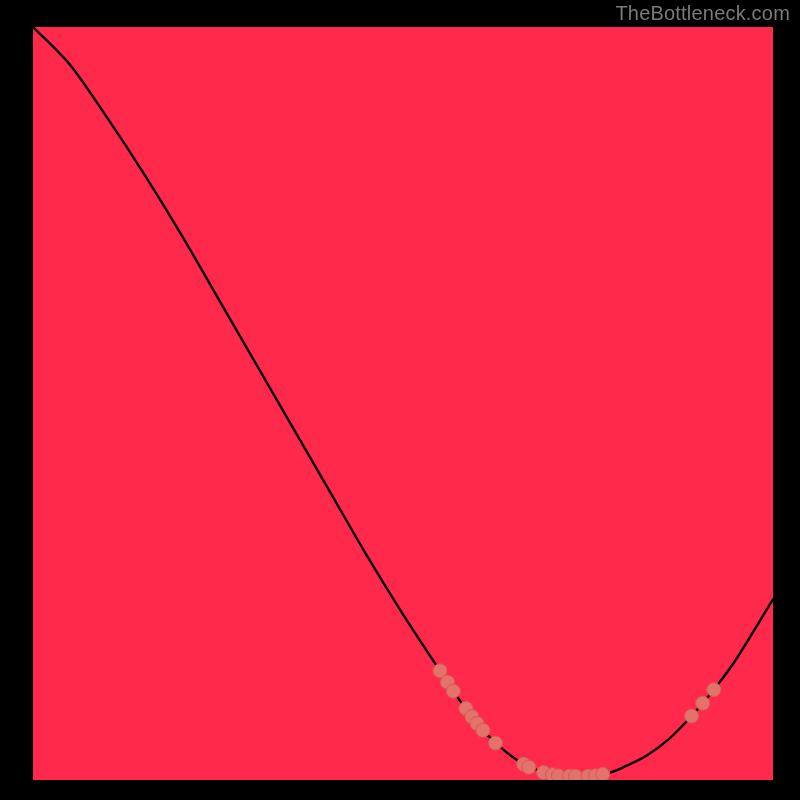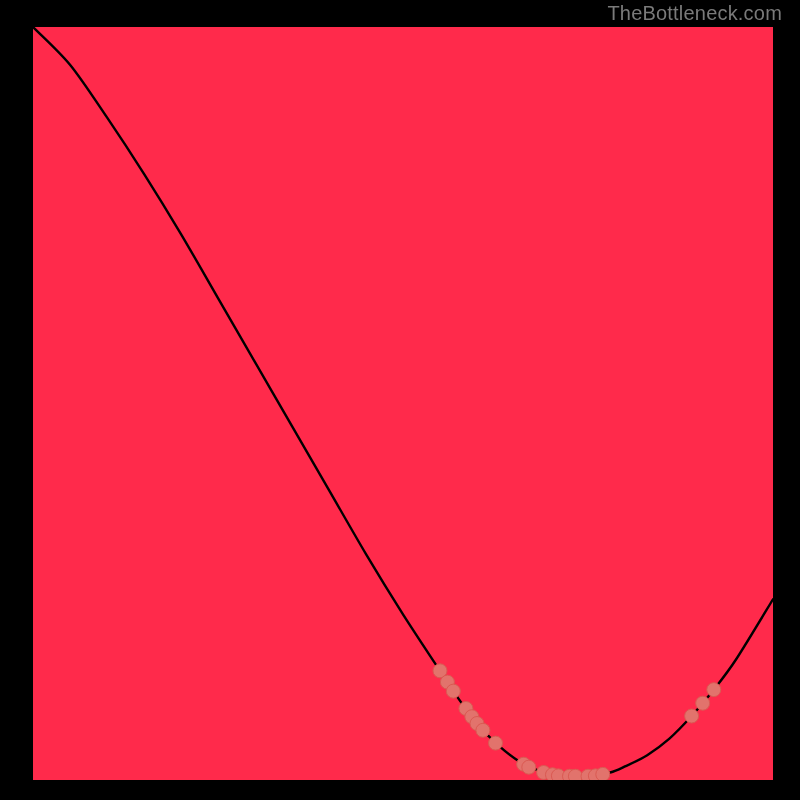--- a/index.html
+++ b/index.html
@@ -12,21 +12,21 @@
   }
   .frame {
     position: relative;
     width: 800px;
     height: 800px;
     background: #000;
   }
   .watermark {
     position: absolute;
     top: 2px;
-    right: 18px;
+    right: 10px;
     color: #7a7a7a;
     font-size: 20px;
     font-weight: 500;
     letter-spacing: 0.2px;
     user-select: none;
   }
   .plot {
     position: absolute;
     left: 33px;
     top: 27px;

